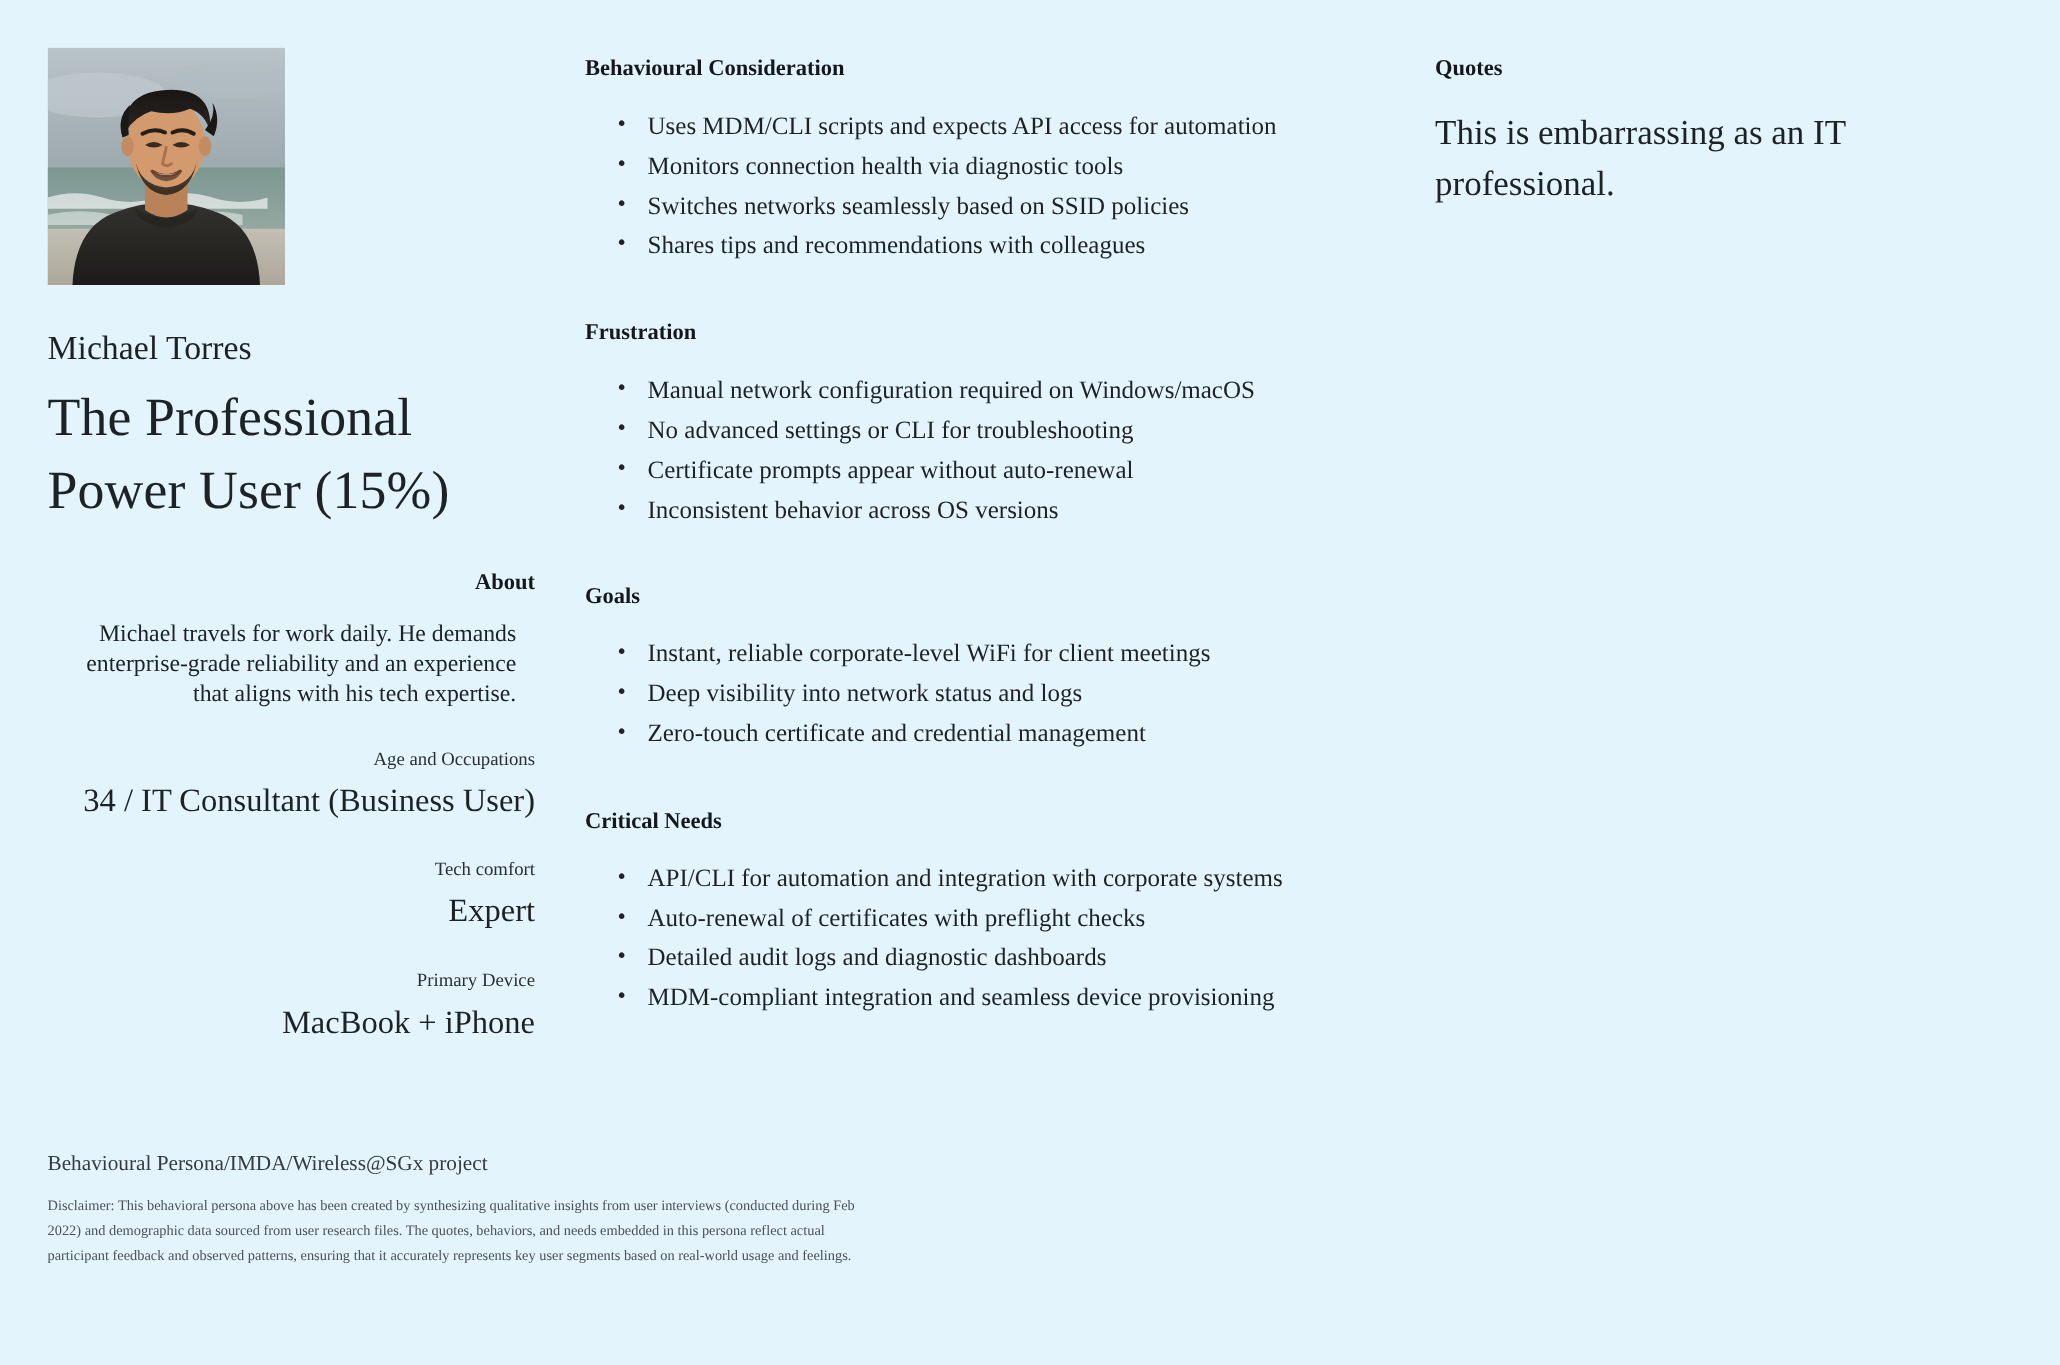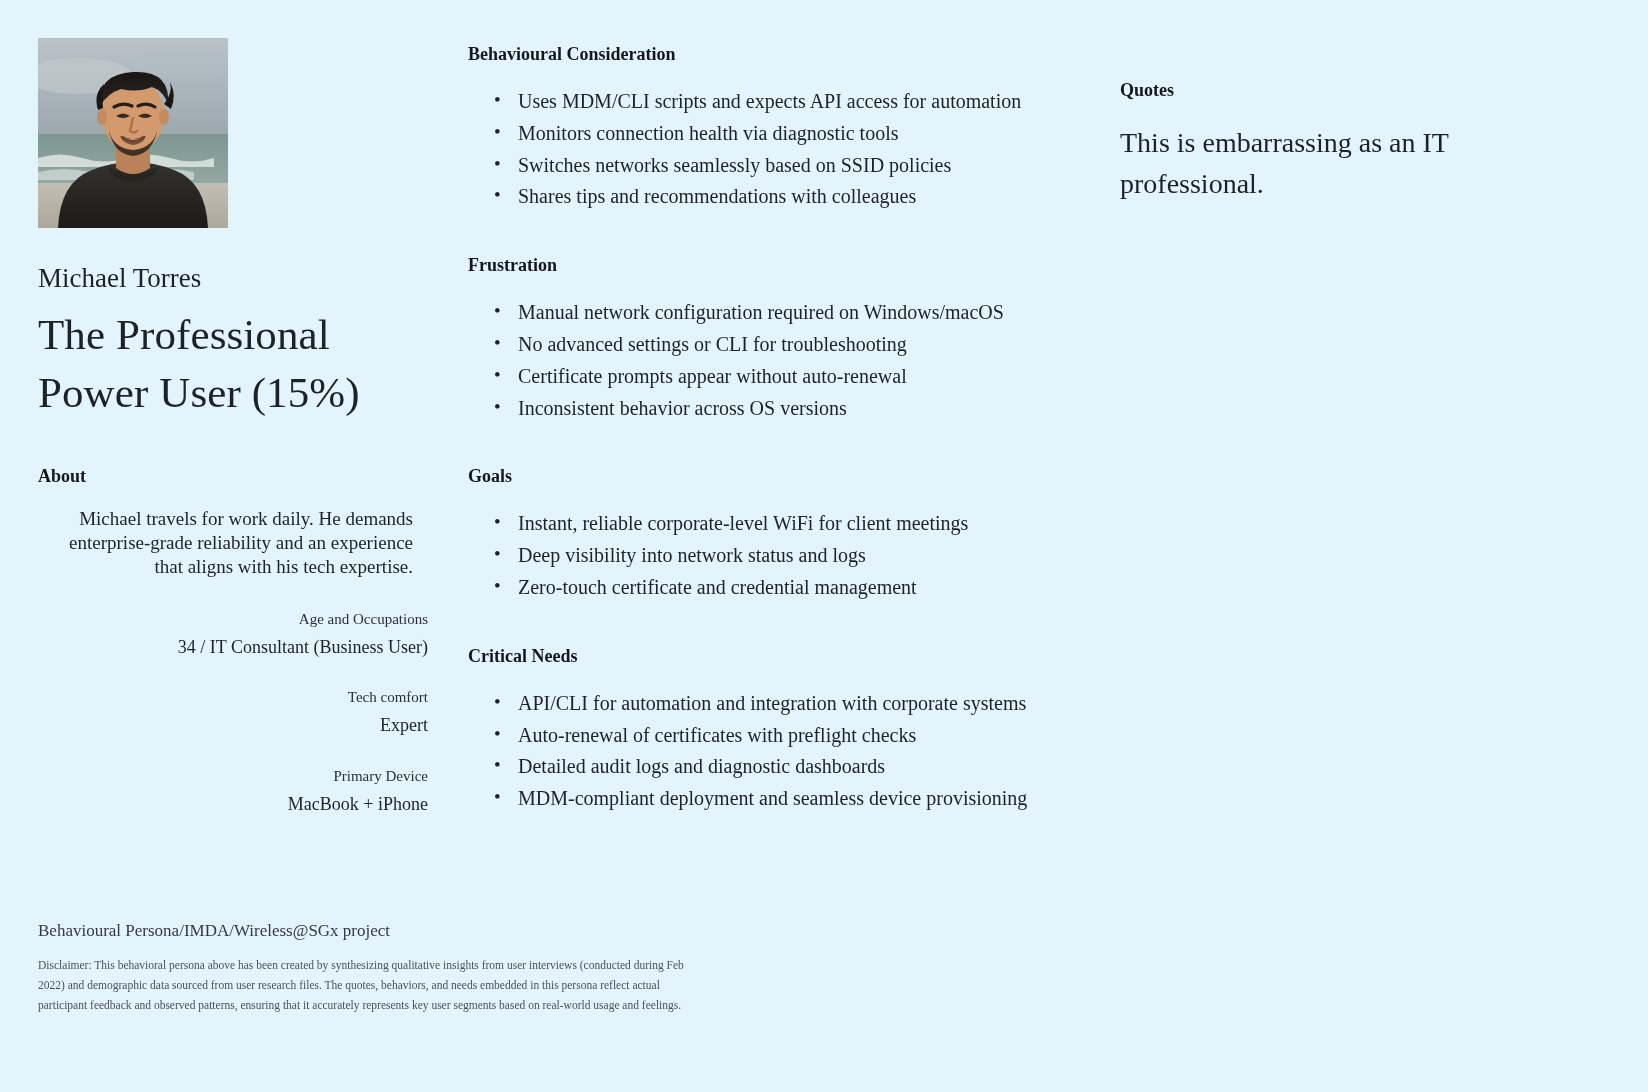--- a/index.html
+++ b/index.html
@@ -30,24 +30,23 @@
     width: 390px;
   }
   .col-mid {
     position: absolute;
     left: 468px;
     top: 38px;
     width: 620px;
   }
   .col-right {
     position: absolute;
-    left: 1120px;
+    left: 1148px;
     top: 38px;
     width: 430px;
-    margin-top: 36px;
   }
 
   
   .portrait {
     width: 190px;
     height: 190px;
     position: relative;
     overflow: hidden;
     display: block;
   }
@@ -66,44 +65,45 @@
     line-height: 1.35;
     margin-top: 10px;
     color: #1d2226;
     font-weight: 400;
     letter-spacing: 0.1px;
   }
 
   .section-head {
     font-size: 18px;
     font-weight: bold;
-    margin-top: 44px;
+    margin-top: 33px;
     margin-bottom: 0;
     color: #14181c;
+    text-align: right;
   }
   .about-text {
     font-size: 19px;
     line-height: 1.28;
     margin-top: 20px;
     color: #1d2226;
     width: 375px;
     text-align: right;
   }
 
   .field {
     margin-top: 30px;
     text-align: right;
   }
   .field-label {
     font-size: 15px;
     color: #2a2f34;
     line-height: 1.2;
   }
   .field-value {
-    font-size: 18px;
+    font-size: 26px;
     line-height: 1.25;
     margin-top: 8px;
     color: #1d2226;
   }
 
   
   .block { margin-bottom: 44px; }
   .block-head {
     font-size: 18px;
     font-weight: bold;
@@ -291,21 +291,21 @@
         <li>Zero-touch certificate and credential management</li>
       </ul>
     </div>
 
     <div class="block">
       <div class="block-head">Critical Needs</div>
       <ul class="bullets">
         <li>API/CLI for automation and integration with corporate systems</li>
         <li>Auto-renewal of certificates with preflight checks</li>
         <li>Detailed audit logs and diagnostic dashboards</li>
-        <li>MDM-compliant deployment and seamless device provisioning</li>
+        <li>MDM-compliant integration and seamless device provisioning</li>
       </ul>
     </div>
   </div>
 
   <div class="col-right">
     <div class="block">
       <div class="block-head">Quotes</div>
       <div class="quote-text">This is embarrassing as an IT professional.</div>
     </div>
   </div>

